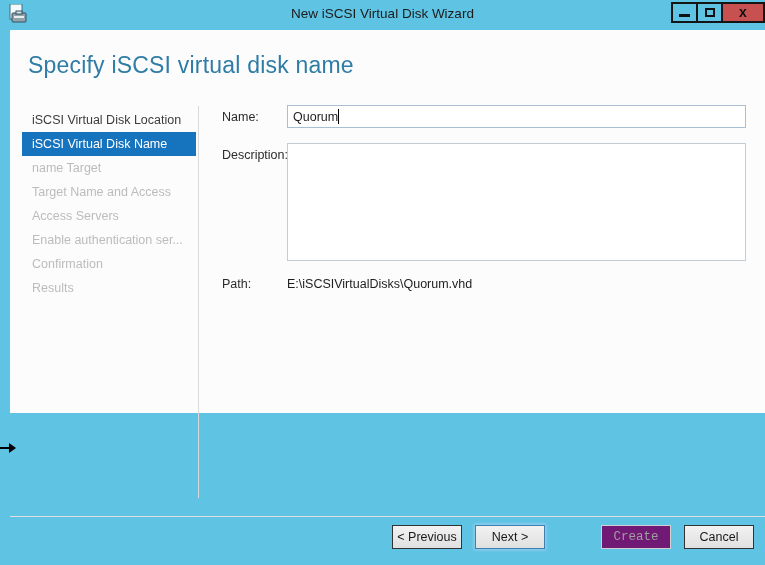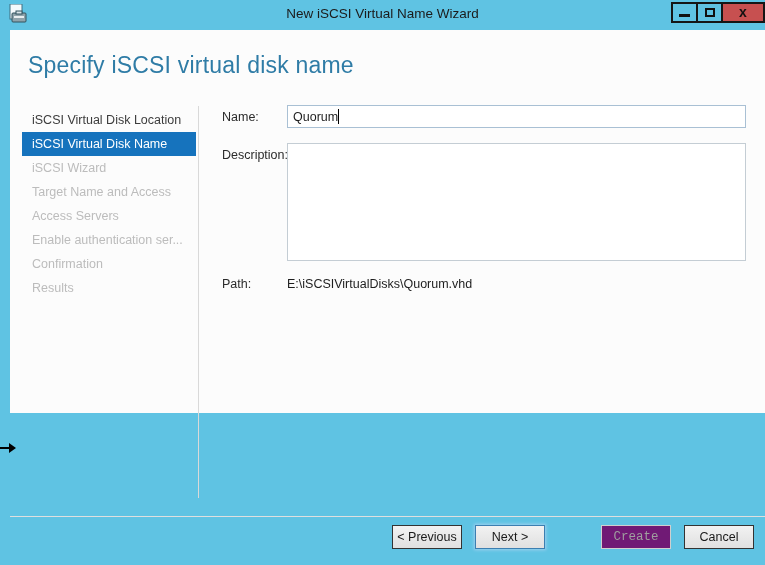--- a/index.html
+++ b/index.html
@@ -108,21 +108,21 @@
 
 <div class="titlebar">
   <span class="app-icon">
     <svg width="19" height="21" viewBox="0 0 19 21">
       <rect x="1" y="0" width="12" height="15" fill="#f5fafc" stroke="#3e6e80" stroke-width="1"></rect>
       <rect x="3" y="9" width="14" height="9" rx="1" fill="#8fa3ab" stroke="#30525e" stroke-width="1"></rect>
       <rect x="7" y="7" width="6" height="3" fill="#d9e4e8" stroke="#30525e" stroke-width="1"></rect>
       <rect x="5" y="12" width="10" height="2" fill="#e8eef0"></rect>
     </svg>
   </span>
-  <div class="titlebar-title">New iSCSI Virtual Name Wizard</div>
+  <div class="titlebar-title">New iSCSI Virtual Disk Wizard</div>
   <div class="win-controls">
     <div class="win-btn min">
       <span class="glyph-min"></span>
     </div>
     <div class="win-btn max">
       <span class="glyph-max"></span>
     </div>
     <div class="win-btn close">
       <span class="glyph-close">x</span>
     </div>
@@ -132,21 +132,21 @@
 <div class="chrome-left"></div>
 <div class="chrome-bottom"></div>
 
 <div class="content">
 
   <div class="page-heading">Specify iSCSI virtual disk name</div>
 
   <div class="sidebar">
     <div class="nav-item" data-state="enabled">iSCSI Virtual Disk Location</div>
     <div class="nav-item" data-state="selected">iSCSI Virtual Disk Name</div>
-    <div class="nav-item" data-state="disabled">iSCSI Wizard</div>
+    <div class="nav-item" data-state="disabled">name Target</div>
     <div class="nav-item" data-state="disabled">Target Name and Access</div>
     <div class="nav-item" data-state="disabled">Access Servers</div>
     <div class="nav-item" data-state="disabled">Enable authentication ser...</div>
     <div class="nav-item" data-state="disabled">Confirmation</div>
     <div class="nav-item" data-state="disabled">Results</div>
   </div>
   <div class="sidebar-divider"></div>
 
   <div class="field-label lbl-name">Name:</div>
   <div class="name-wrap">

